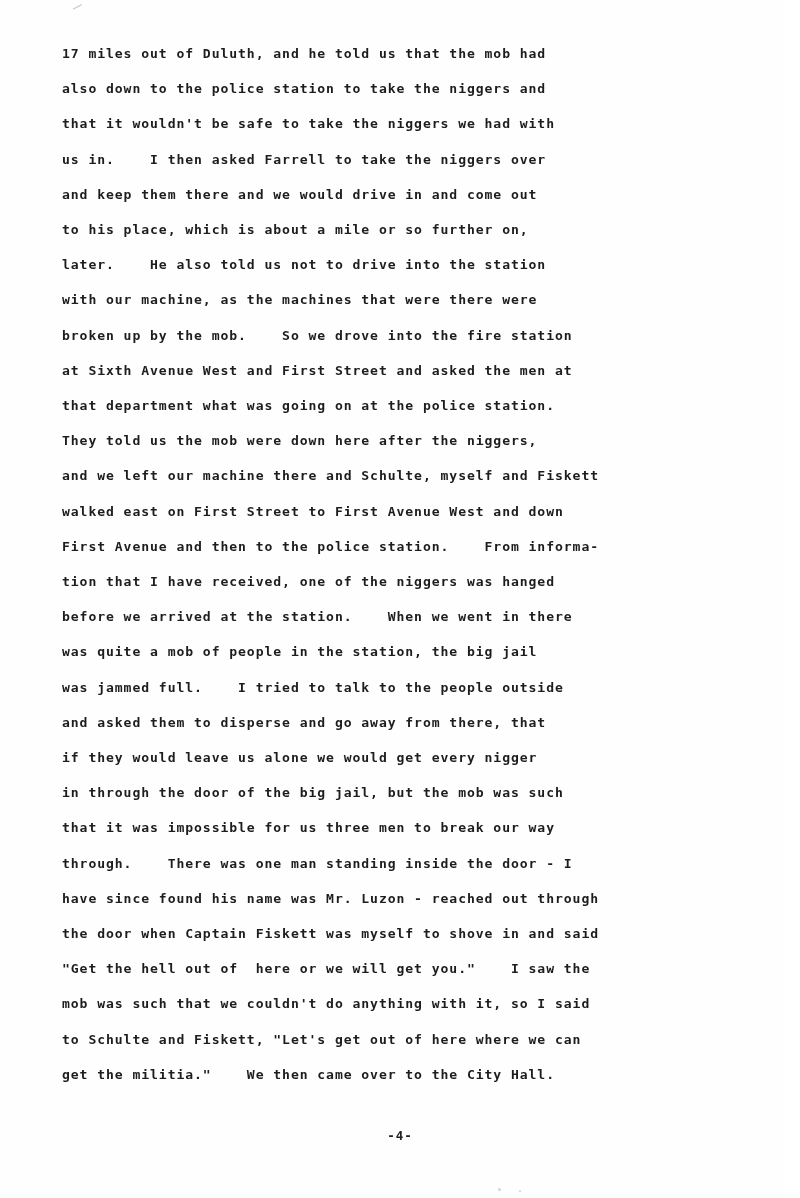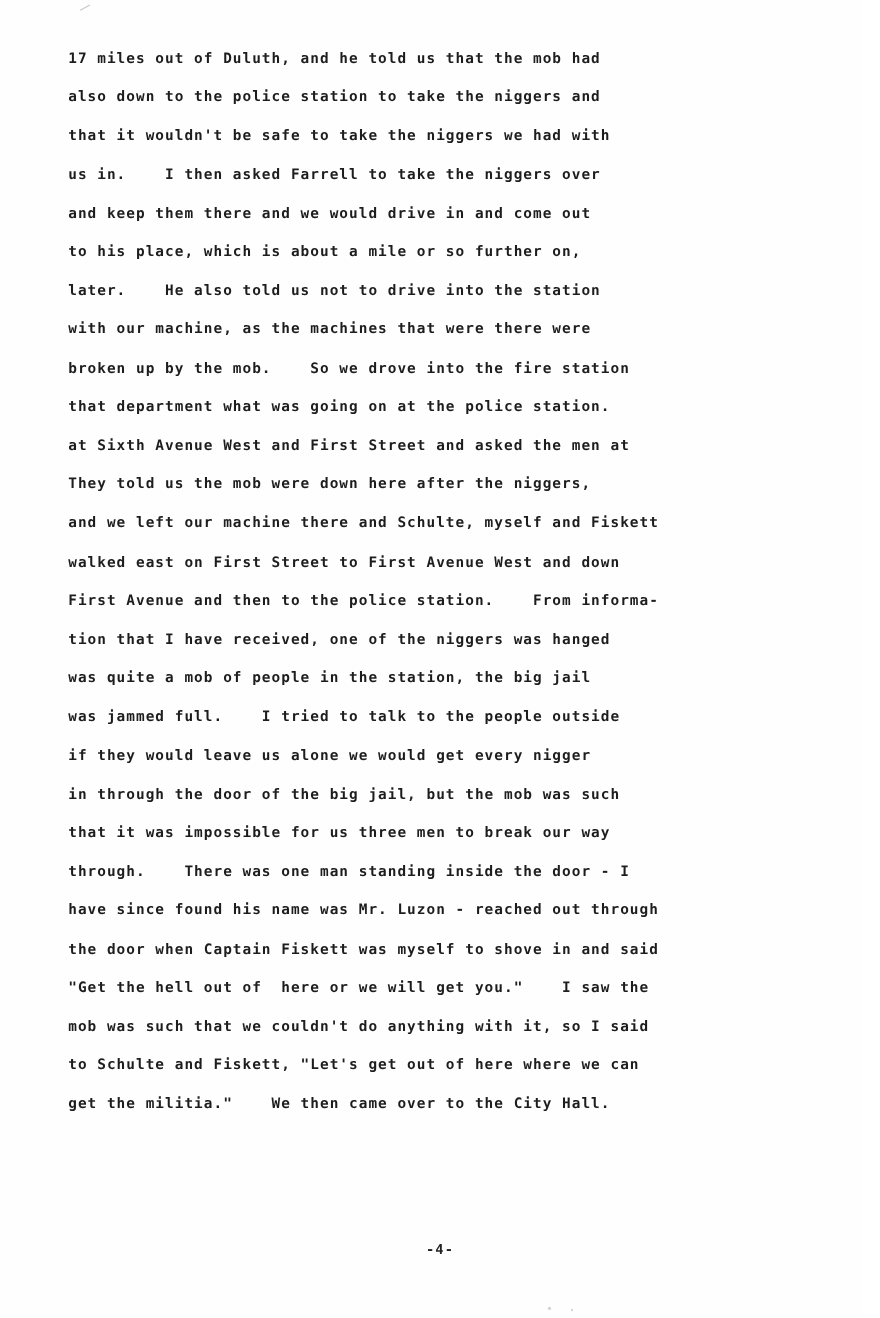--- a/index.html
+++ b/index.html
@@ -94,29 +94,31 @@
   <div class="typed-body">
     <span class="line">17 miles out of Duluth, and he told us that the mob had</span>
     <span class="line">also down to the police station to take the niggers and</span>
     <span class="line">that it wouldn't be safe to take the niggers we had with</span>
     <span class="line">us in.    I then asked Farrell to take the niggers over</span>
     <span class="line">and keep them there and we would drive in and come out</span>
     <span class="line">to his place, which is about a mile or so further on,</span>
     <span class="line">later.    He also told us not to drive into the station</span>
     <span class="line">with our machine, as the machines that were there were</span>
     <span class="line">broken up by the mob.    So we drove into the fire station</span>
+    <span class="line">at Sixth Avenue West and First Street and asked the men at</span>
     <span class="line">that department what was going on at the police station.</span>
-    <span class="line">at Sixth Avenue West and First Street and asked the men at</span>
     <span class="line">They told us the mob were down here after the niggers,</span>
     <span class="line">and we left our machine there and Schulte, myself and Fiskett</span>
     <span class="line">walked east on First Street to First Avenue West and down</span>
     <span class="line">First Avenue and then to the police station.    From informa-</span>
     <span class="line">tion that I have received, one of the niggers was hanged</span>
+    <span class="line">before we arrived at the station.    When we went in there</span>
     <span class="line">was quite a mob of people in the station, the big jail</span>
     <span class="line">was jammed full.    I tried to talk to the people outside</span>
+    <span class="line">and asked them to disperse and go away from there, that</span>
     <span class="line">if they would leave us alone we would get every nigger</span>
     <span class="line">in through the door of the big jail, but the mob was such</span>
     <span class="line">that it was impossible for us three men to break our way</span>
     <span class="line">through.    There was one man standing inside the door - I</span>
     <span class="line">have since found his name was Mr. Luzon - reached out through</span>
     <span class="line">the door when Captain Fiskett was myself to shove in and said</span>
     <span class="line">"Get the hell out of  here or we will get you."    I saw the</span>
     <span class="line">mob was such that we couldn't do anything with it, so I said</span>
     <span class="line">to Schulte and Fiskett, "Let's get out of here where we can</span>
     <span class="line">get the militia."    We then came over to the City Hall.</span>

